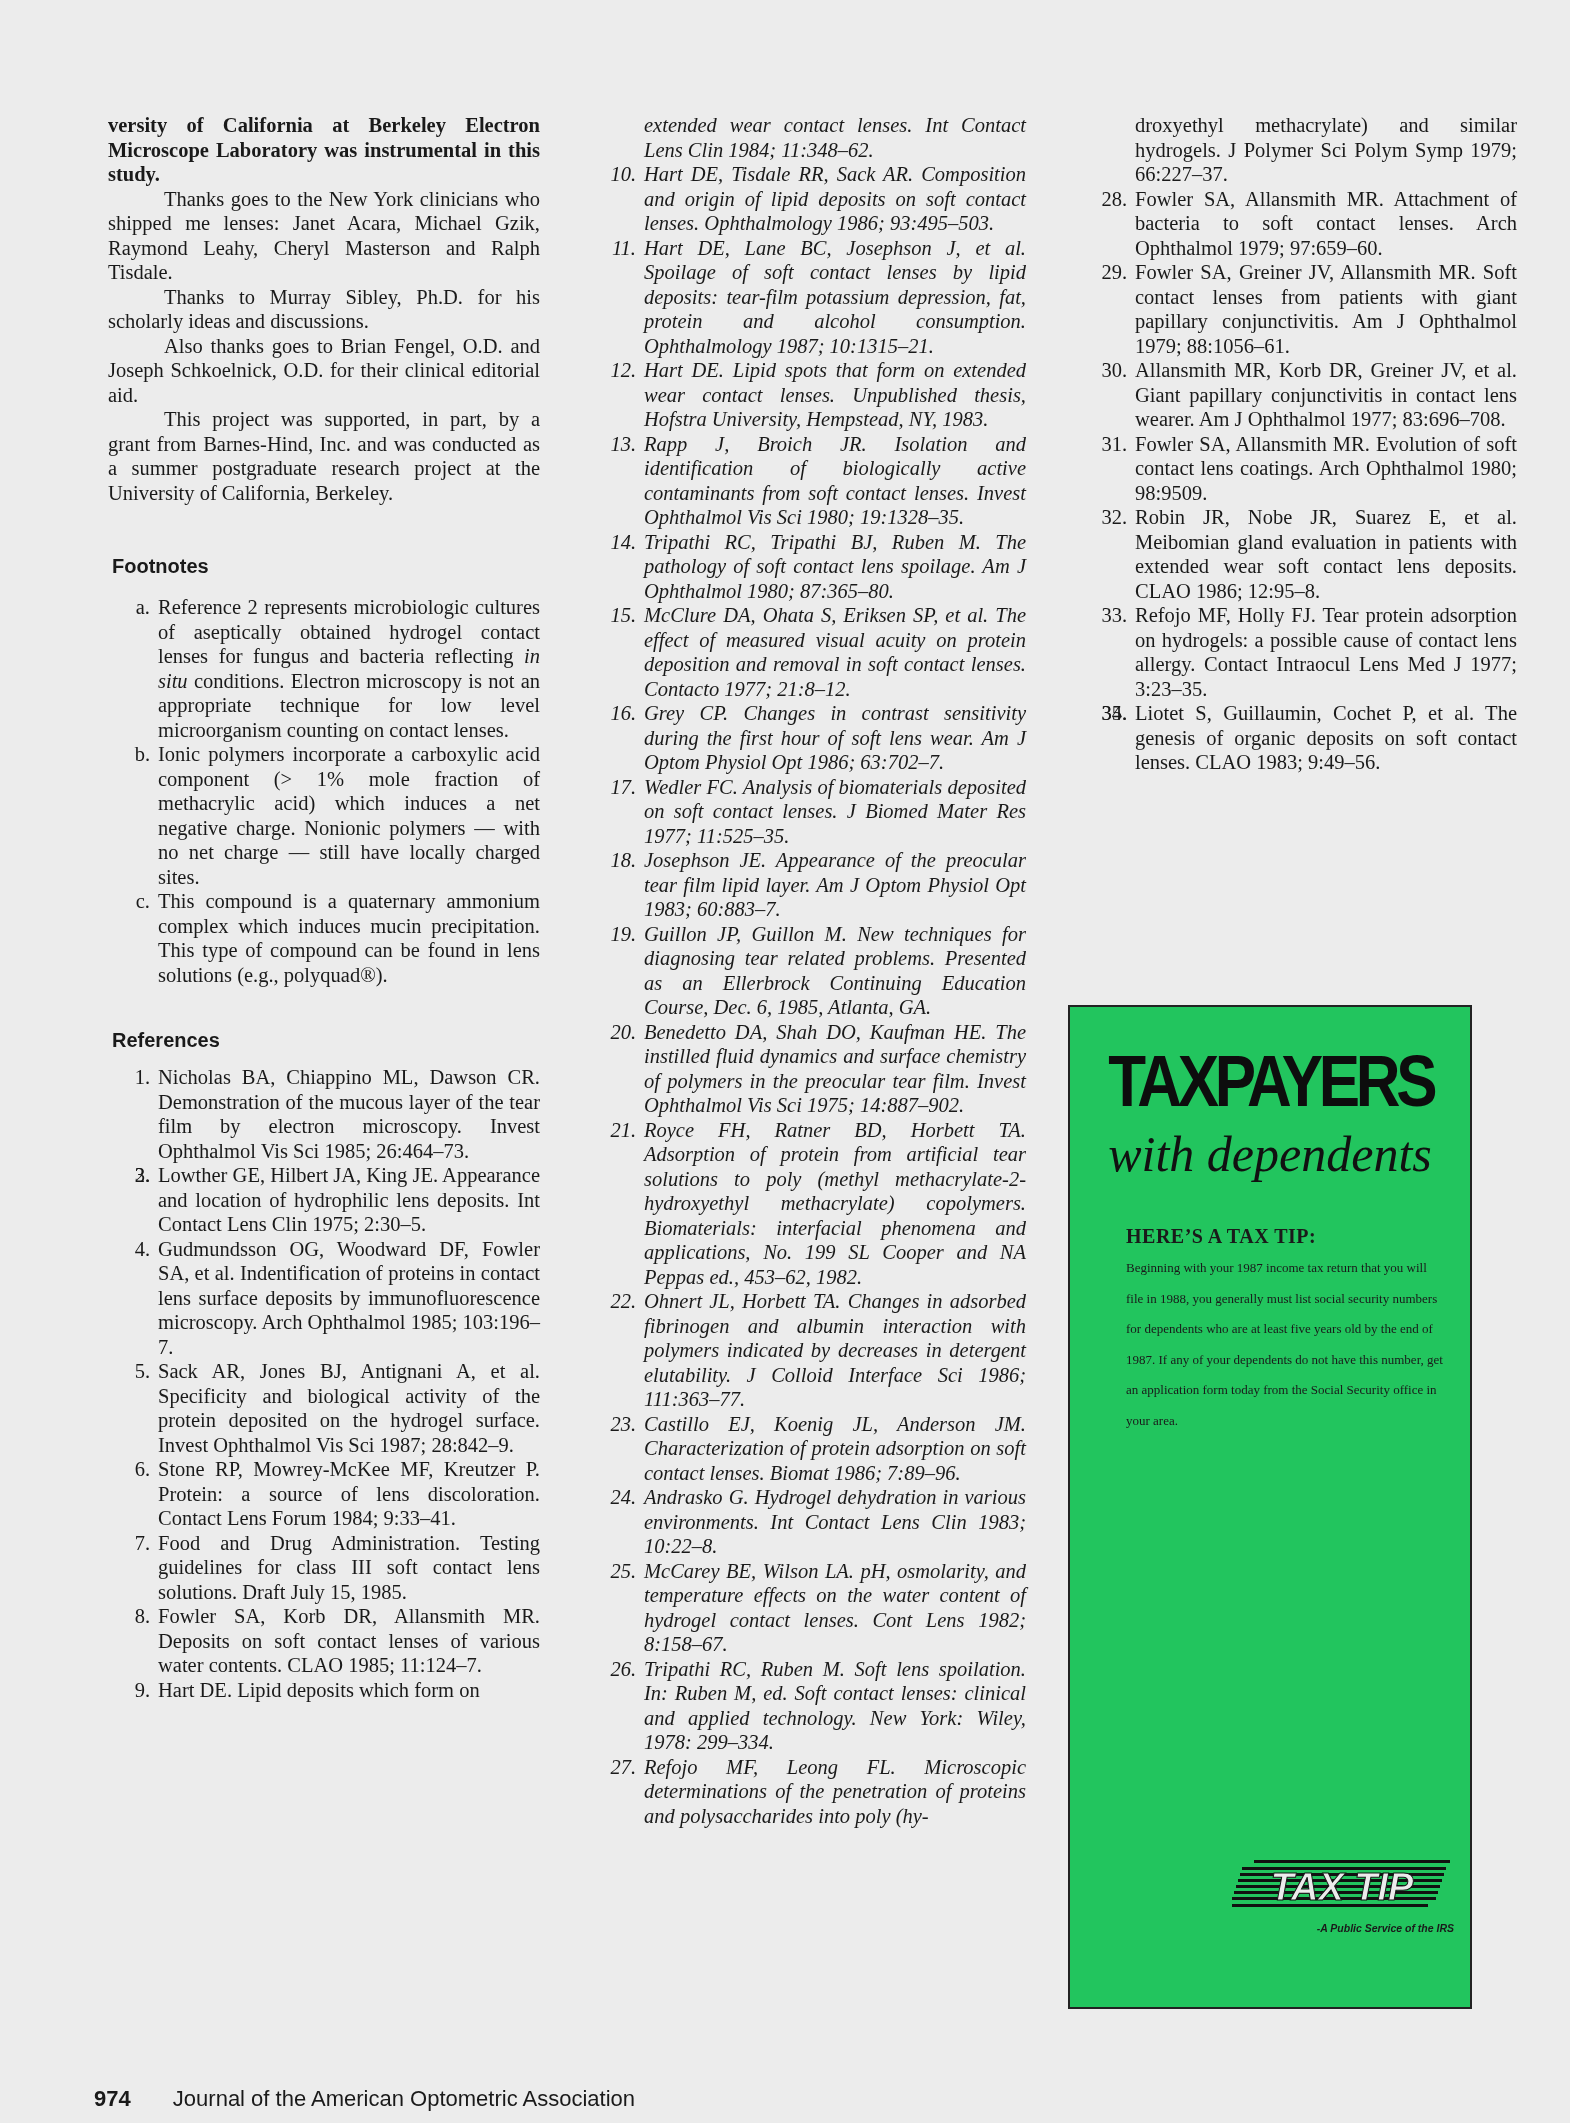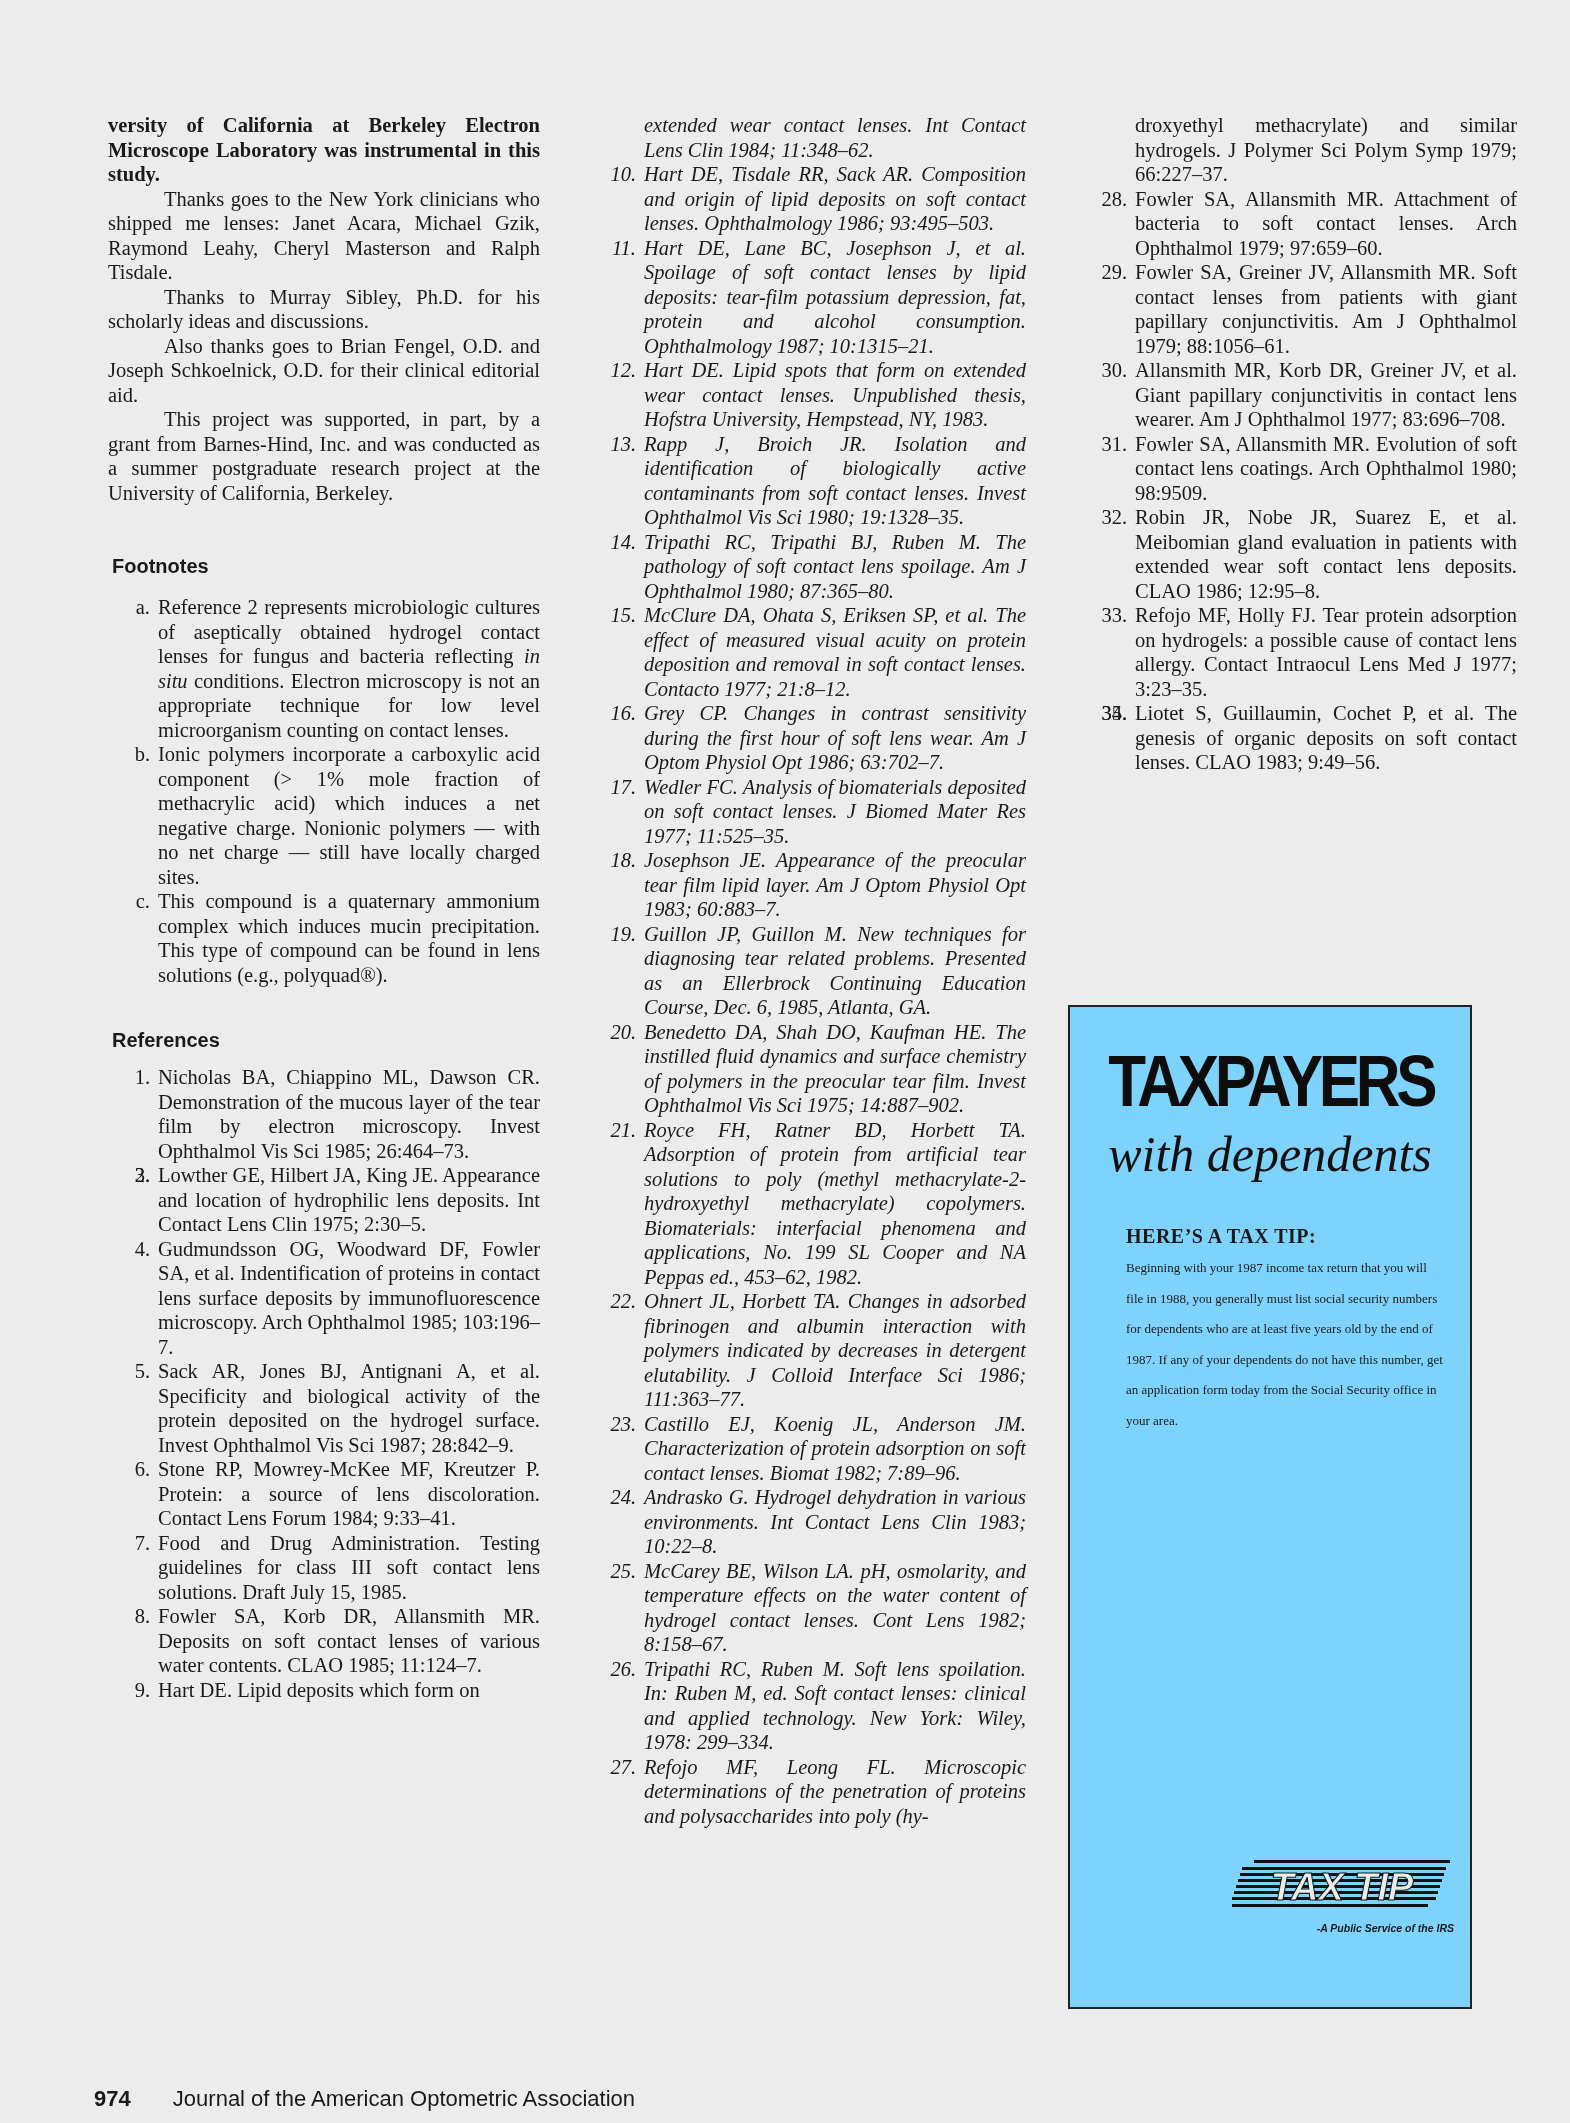--- a/index.html
+++ b/index.html
@@ -17,21 +17,21 @@
   p.para.noindent { text-indent:0;font-weight:bold; }
   h2.sec { font-family:"Liberation Sans", "DejaVu Sans", sans-serif; font-weight:bold; font-size:20px; margin:4px; line-height:30px; }
   ol.list { list-style:none; margin:0; padding:0; }
   ol.list li { position:relative; padding-left:50px; }
   ol.list li .num { position:absolute; left:0; width:42px; text-align:right; }
   ol.list li.cont { padding-left:50px; }
   .fn li { padding-left:36px; }
   .fn li .num { width:24px; left:0; text-align:left; }
   .ad {
     position:absolute; left:1068px; top:1005px; width:400px; height:1000px;
-    border:2px solid #222; background:#7dd3fc;
+    border:2px solid #222; background:#22c55e;
   }
   .ad .headline {
     position:absolute; left:12px; top:38px; width:376px; text-align:center;
     font-family:"Liberation Sans", "DejaVu Sans", sans-serif; font-weight:bold;
     font-size:72px; line-height:72px; letter-spacing:-5px; transform:scaleX(0.86);
     color:#0d0d0d;
   }
   .ad .subhead {
     position:absolute; left:10px; top:118px; width:380px; text-align:center;
     font-family:"Liberation Serif", "DejaVu Serif", serif; font-style:italic;
@@ -100,21 +100,21 @@
       <li><span class="num">13.</span><span>Rapp J, Broich JR. Isolation and identification of biologically active contaminants from soft contact lenses. Invest Ophthalmol Vis Sci 1980; 19:1328–35.</span></li>
       <li><span class="num">14.</span><span>Tripathi RC, Tripathi BJ, Ruben M. The pathology of soft contact lens spoilage. Am J Ophthalmol 1980; 87:365–80.</span></li>
       <li><span class="num">15.</span><span>McClure DA, Ohata S, Eriksen SP, et al. The effect of measured visual acuity on protein deposition and removal in soft contact lenses. Contacto 1977; 21:8–12.</span></li>
       <li><span class="num">16.</span><span>Grey CP. Changes in contrast sensitivity during the first hour of soft lens wear. Am J Optom Physiol Opt 1986; 63:702–7.</span></li>
       <li><span class="num">17.</span><span>Wedler FC. Analysis of biomaterials deposited on soft contact lenses. J Biomed Mater Res 1977; 11:525–35.</span></li>
       <li><span class="num">18.</span><span>Josephson JE. Appearance of the preocular tear film lipid layer. Am J Optom Physiol Opt 1983; 60:883–7.</span></li>
       <li><span class="num">19.</span><span>Guillon JP, Guillon M. New techniques for diagnosing tear related problems. Presented as an Ellerbrock Continuing Education Course, Dec. 6, 1985, Atlanta, GA.</span></li>
       <li><span class="num">20.</span><span>Benedetto DA, Shah DO, Kaufman HE. The instilled fluid dynamics and surface chemistry of polymers in the preocular tear film. Invest Ophthalmol Vis Sci 1975; 14:887–902.</span></li>
       <li><span class="num">21.</span><span>Royce FH, Ratner BD, Horbett TA. Adsorption of protein from artificial tear solutions to poly (methyl methacrylate-2-hydroxyethyl methacrylate) copolymers. Biomaterials: interfacial phenomena and applications, No. 199 SL Cooper and NA Peppas ed., 453–62, 1982.</span></li>
       <li><span class="num">22.</span><span>Ohnert JL, Horbett TA. Changes in adsorbed fibrinogen and albumin interaction with polymers indicated by decreases in detergent elutability. J Colloid Interface Sci 1986; 111:363–77.</span></li>
-      <li><span class="num">23.</span><span>Castillo EJ, Koenig JL, Anderson JM. Characterization of protein adsorption on soft contact lenses. Biomat 1982; 7:89–96.</span></li>
+      <li><span class="num">23.</span><span>Castillo EJ, Koenig JL, Anderson JM. Characterization of protein adsorption on soft contact lenses. Biomat 1986; 7:89–96.</span></li>
       <li><span class="num">24.</span><span>Andrasko G. Hydrogel dehydration in various environments. Int Contact Lens Clin 1983; 10:22–8.</span></li>
       <li><span class="num">25.</span><span>McCarey BE, Wilson LA. pH, osmolarity, and temperature effects on the water content of hydrogel contact lenses. Cont Lens 1982; 8:158–67.</span></li>
       <li><span class="num">26.</span><span>Tripathi RC, Ruben M. Soft lens spoilation. In: Ruben M, ed. Soft contact lenses: clinical and applied technology. New York: Wiley, 1978: 299–334.</span></li>
       <li><span class="num">27.</span><span>Refojo MF, Leong FL. Microscopic determinations of the penetration of proteins and polysaccharides into poly (hy-</span></li>
     </ol>
 </div>
 
 <div class="col col3">
   <ol class="list" id="refs-col3">
       <li class="cont"><span>droxyethyl methacrylate) and similar hydrogels. J Polymer Sci Polym Symp 1979; 66:227–37.</span></li>

